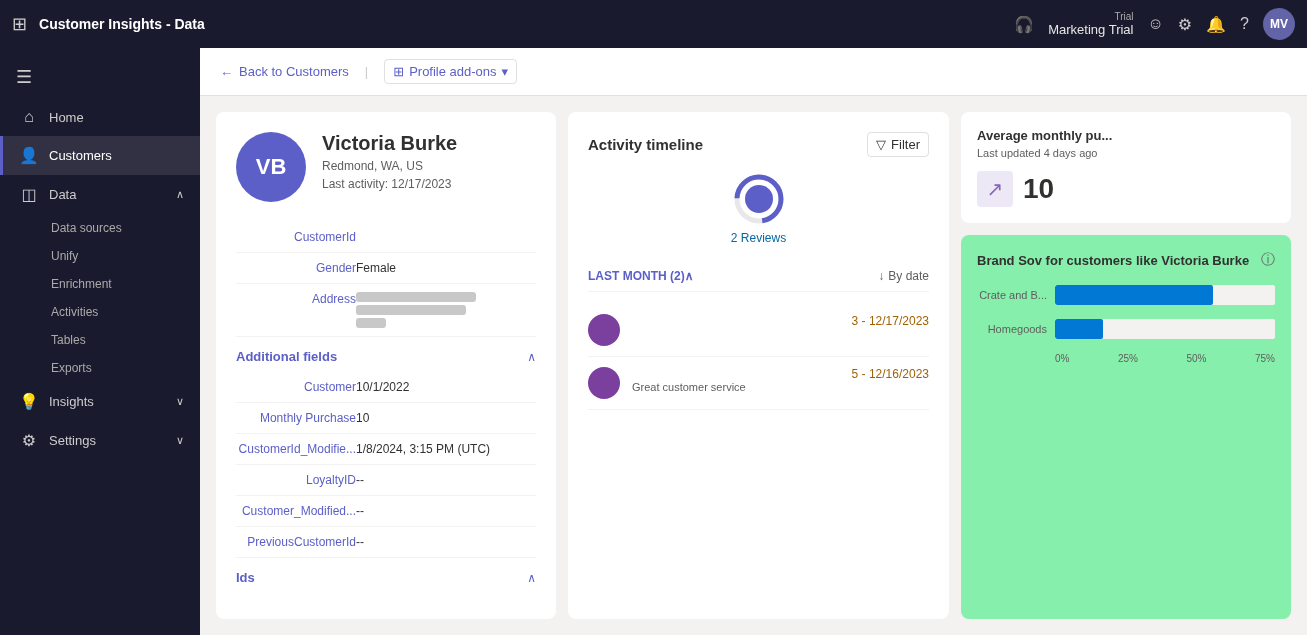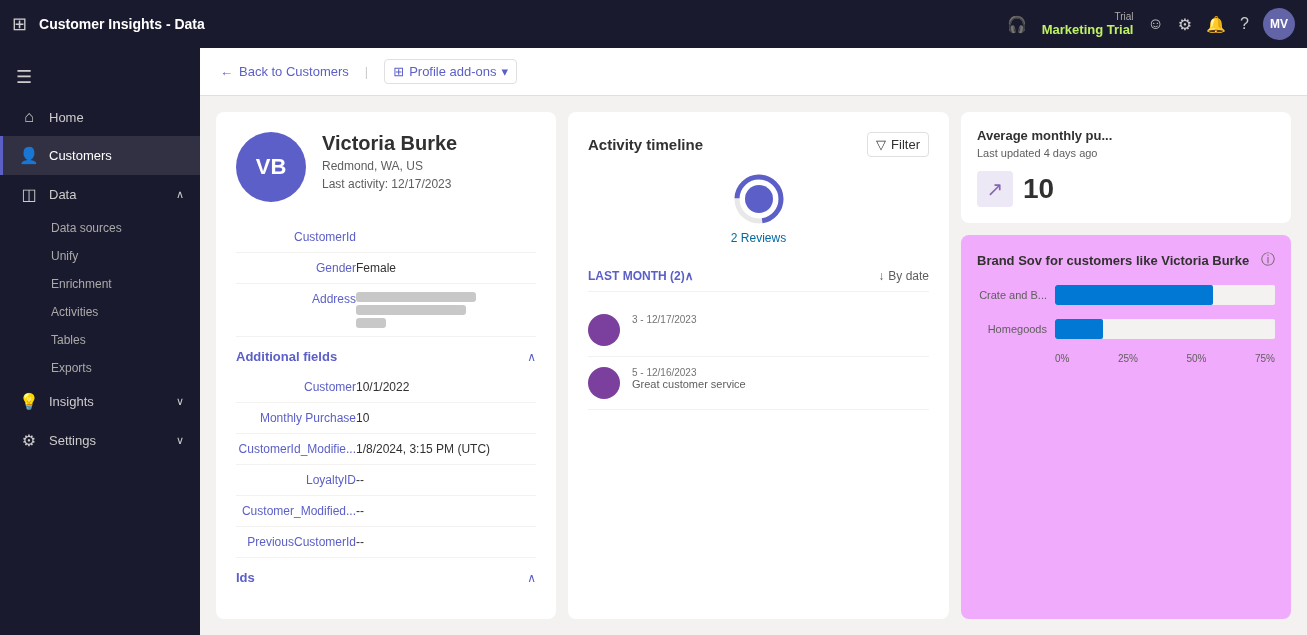--- a/index.html
+++ b/index.html
@@ -14,21 +14,21 @@
       align-items: center;
       padding: 0 12px;
       gap: 12px;
       flex-shrink: 0;
     }
     .topnav-grid-icon { color: #ccc; font-size: 18px; cursor: pointer; }
     .topnav-title { color: white; font-size: 14px; font-weight: 600; flex: 1; }
     .topnav-right { display: flex; align-items: center; gap: 14px; margin-left: auto; }
     .topnav-trial { display: flex; flex-direction: column; align-items: flex-end; }
     .topnav-trial-label { font-size: 10px; color: #aaa; }
-    .topnav-trial-name { font-size: 13px; color: #bef264; font-weight: 700; }
+    .topnav-trial-name { font-size: 13px; color: #e5e5e5; font-weight: 400; }
     .topnav-icon { color: #ccc; font-size: 16px; cursor: pointer; }
     .topnav-avatar { width: 32px; height: 32px; border-radius: 50%; background: #6264a7; color: white; display: flex; align-items: center; justify-content: center; font-size: 12px; font-weight: 600; cursor: pointer; }
 
     
     .layout { display: flex; flex: 1; overflow: hidden; }
 
     
     .sidebar {
       width: 200px;
       background: #1a1a2e;
@@ -226,21 +226,21 @@
       border-bottom: 1px solid #f3f2f1;
     }
     .activity-dot {
       width: 32px;
       height: 32px;
       border-radius: 50%;
       background: #8764b8;
       flex-shrink: 0;
     }
     .activity-content { flex: 1; }
-    .activity-date { font-size: 10px; color: #737373; font-weight: 500; }
+    .activity-date { font-size: 12px; color: #a16207; font-weight: 500; text-align: right; }
     .activity-desc { font-size: 11px; color: #605e5c; }
 
     
     .right-panel {
       width: 330px;
       flex-shrink: 0;
       display: flex;
       flex-direction: column;
       gap: 12px;
     }
@@ -260,21 +260,21 @@
       border-radius: 4px;
       display: flex;
       align-items: center;
       justify-content: center;
       color: #8764b8;
       font-size: 18px;
     }
     .metric-value { font-size: 28px; font-weight: 600; color: #323130; }
 
     .brand-card {
-      background: #f0abfc;
+      background: #86efac;
       border-radius: 8px;
       padding: 16px;
       flex: 1;
     }
     .brand-title-row { display: flex; align-items: center; justify-content: space-between; margin-bottom: 16px; }
     .brand-title { font-size: 13px; font-weight: 600; color: #323130; }
     .brand-info-icon { color: #605e5c; font-size: 14px; cursor: pointer; }
 
     .bar-chart { margin-top: 8px; }
     .bar-row { display: flex; align-items: center; gap: 8px; margin-bottom: 14px; }

